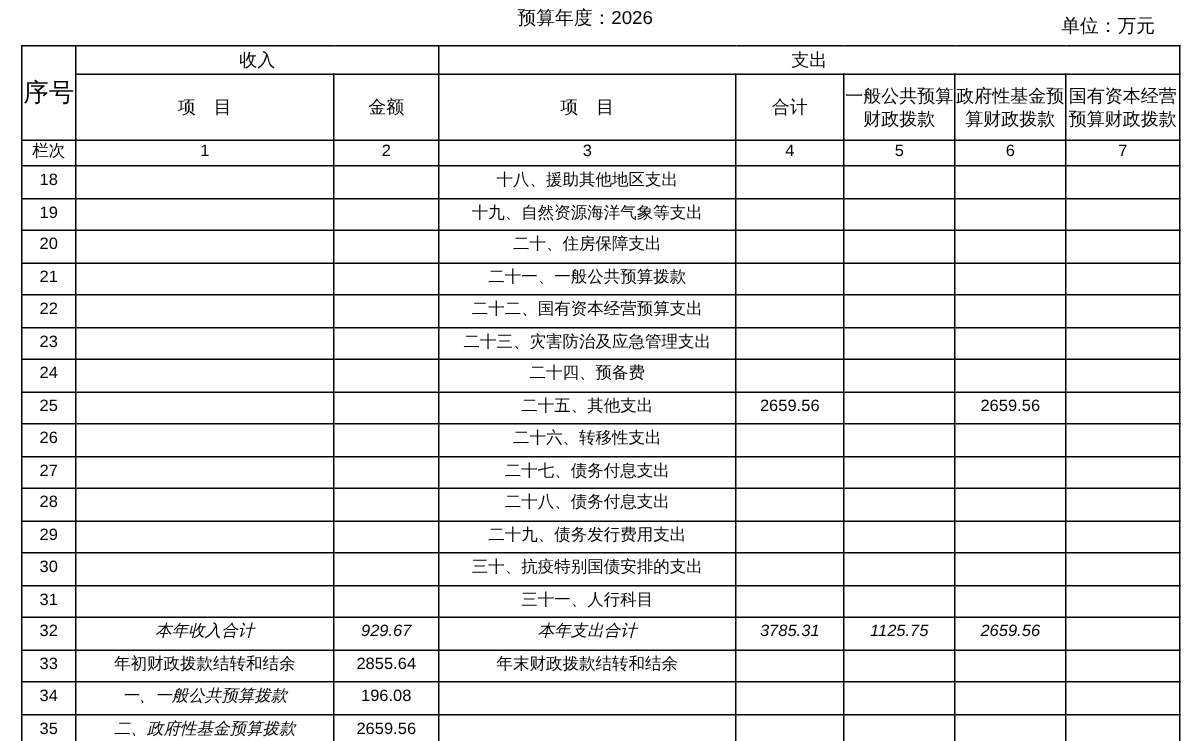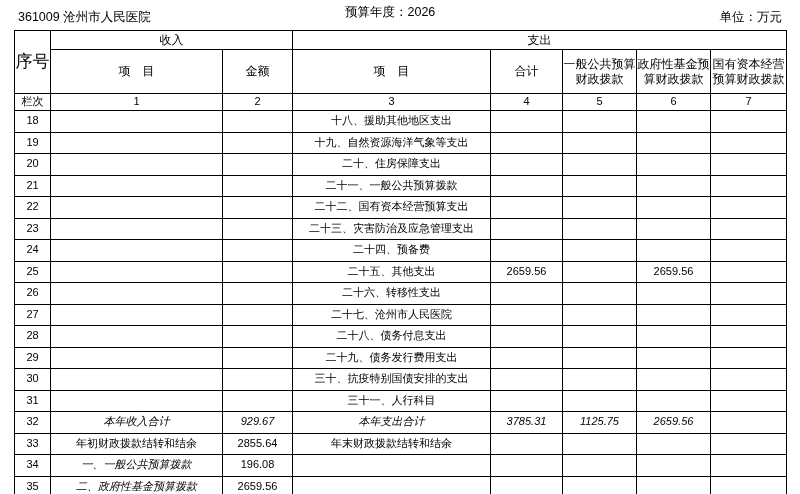--- a/index.html
+++ b/index.html
@@ -36,21 +36,21 @@
     white-space: nowrap;
   }
   .doc-header .fiscal-year {
     position: absolute;
     left: 345px;
     top: 4px;
     white-space: nowrap;
   }
   .doc-header .amount-unit {
     position: absolute;
-    right: 18px;
+    right: 30px;
     top: 9px;
     white-space: nowrap;
   }
   
   table.budget {
     border-collapse: collapse;
     table-layout: fixed;
     margin: 0 14px;
     width: 772px;
     font-size: 11px;
@@ -102,21 +102,20 @@
   }
   .bold { font-weight: bold; font-style: italic; }
   .indent-1 { padding-left: 16px; font-style: italic; }
 </style>
 </head>
 <body>
 
 <div class="page">
 
   <div class="doc-header">
-    <span class="unit-code">361009 沧州市人民医院</span>
     <span class="fiscal-year">预算年度：2026</span>
     <span class="amount-unit">单位：万元</span>
   </div>
 
   <table class="budget">
     <colgroup>
       <col class="c-seq">
       <col class="c-in-item">
       <col class="c-in-amt">
       <col class="c-out-item">
@@ -239,21 +238,21 @@
           <td class="txt-left">二十六、转移性支出</td>
           <td></td>
           <td></td>
           <td></td>
           <td></td>
         </tr>
         <tr class="data-row">
           <td>27</td>
           <td class="txt-left"></td>
           <td class="txt-right"></td>
-          <td class="txt-left">二十七、沧州市人民医院</td>
+          <td class="txt-left">二十七、债务付息支出</td>
           <td></td>
           <td></td>
           <td></td>
           <td></td>
         </tr>
         <tr class="data-row">
           <td>28</td>
           <td class="txt-left"></td>
           <td class="txt-right"></td>
           <td class="txt-left">二十八、债务付息支出</td>

